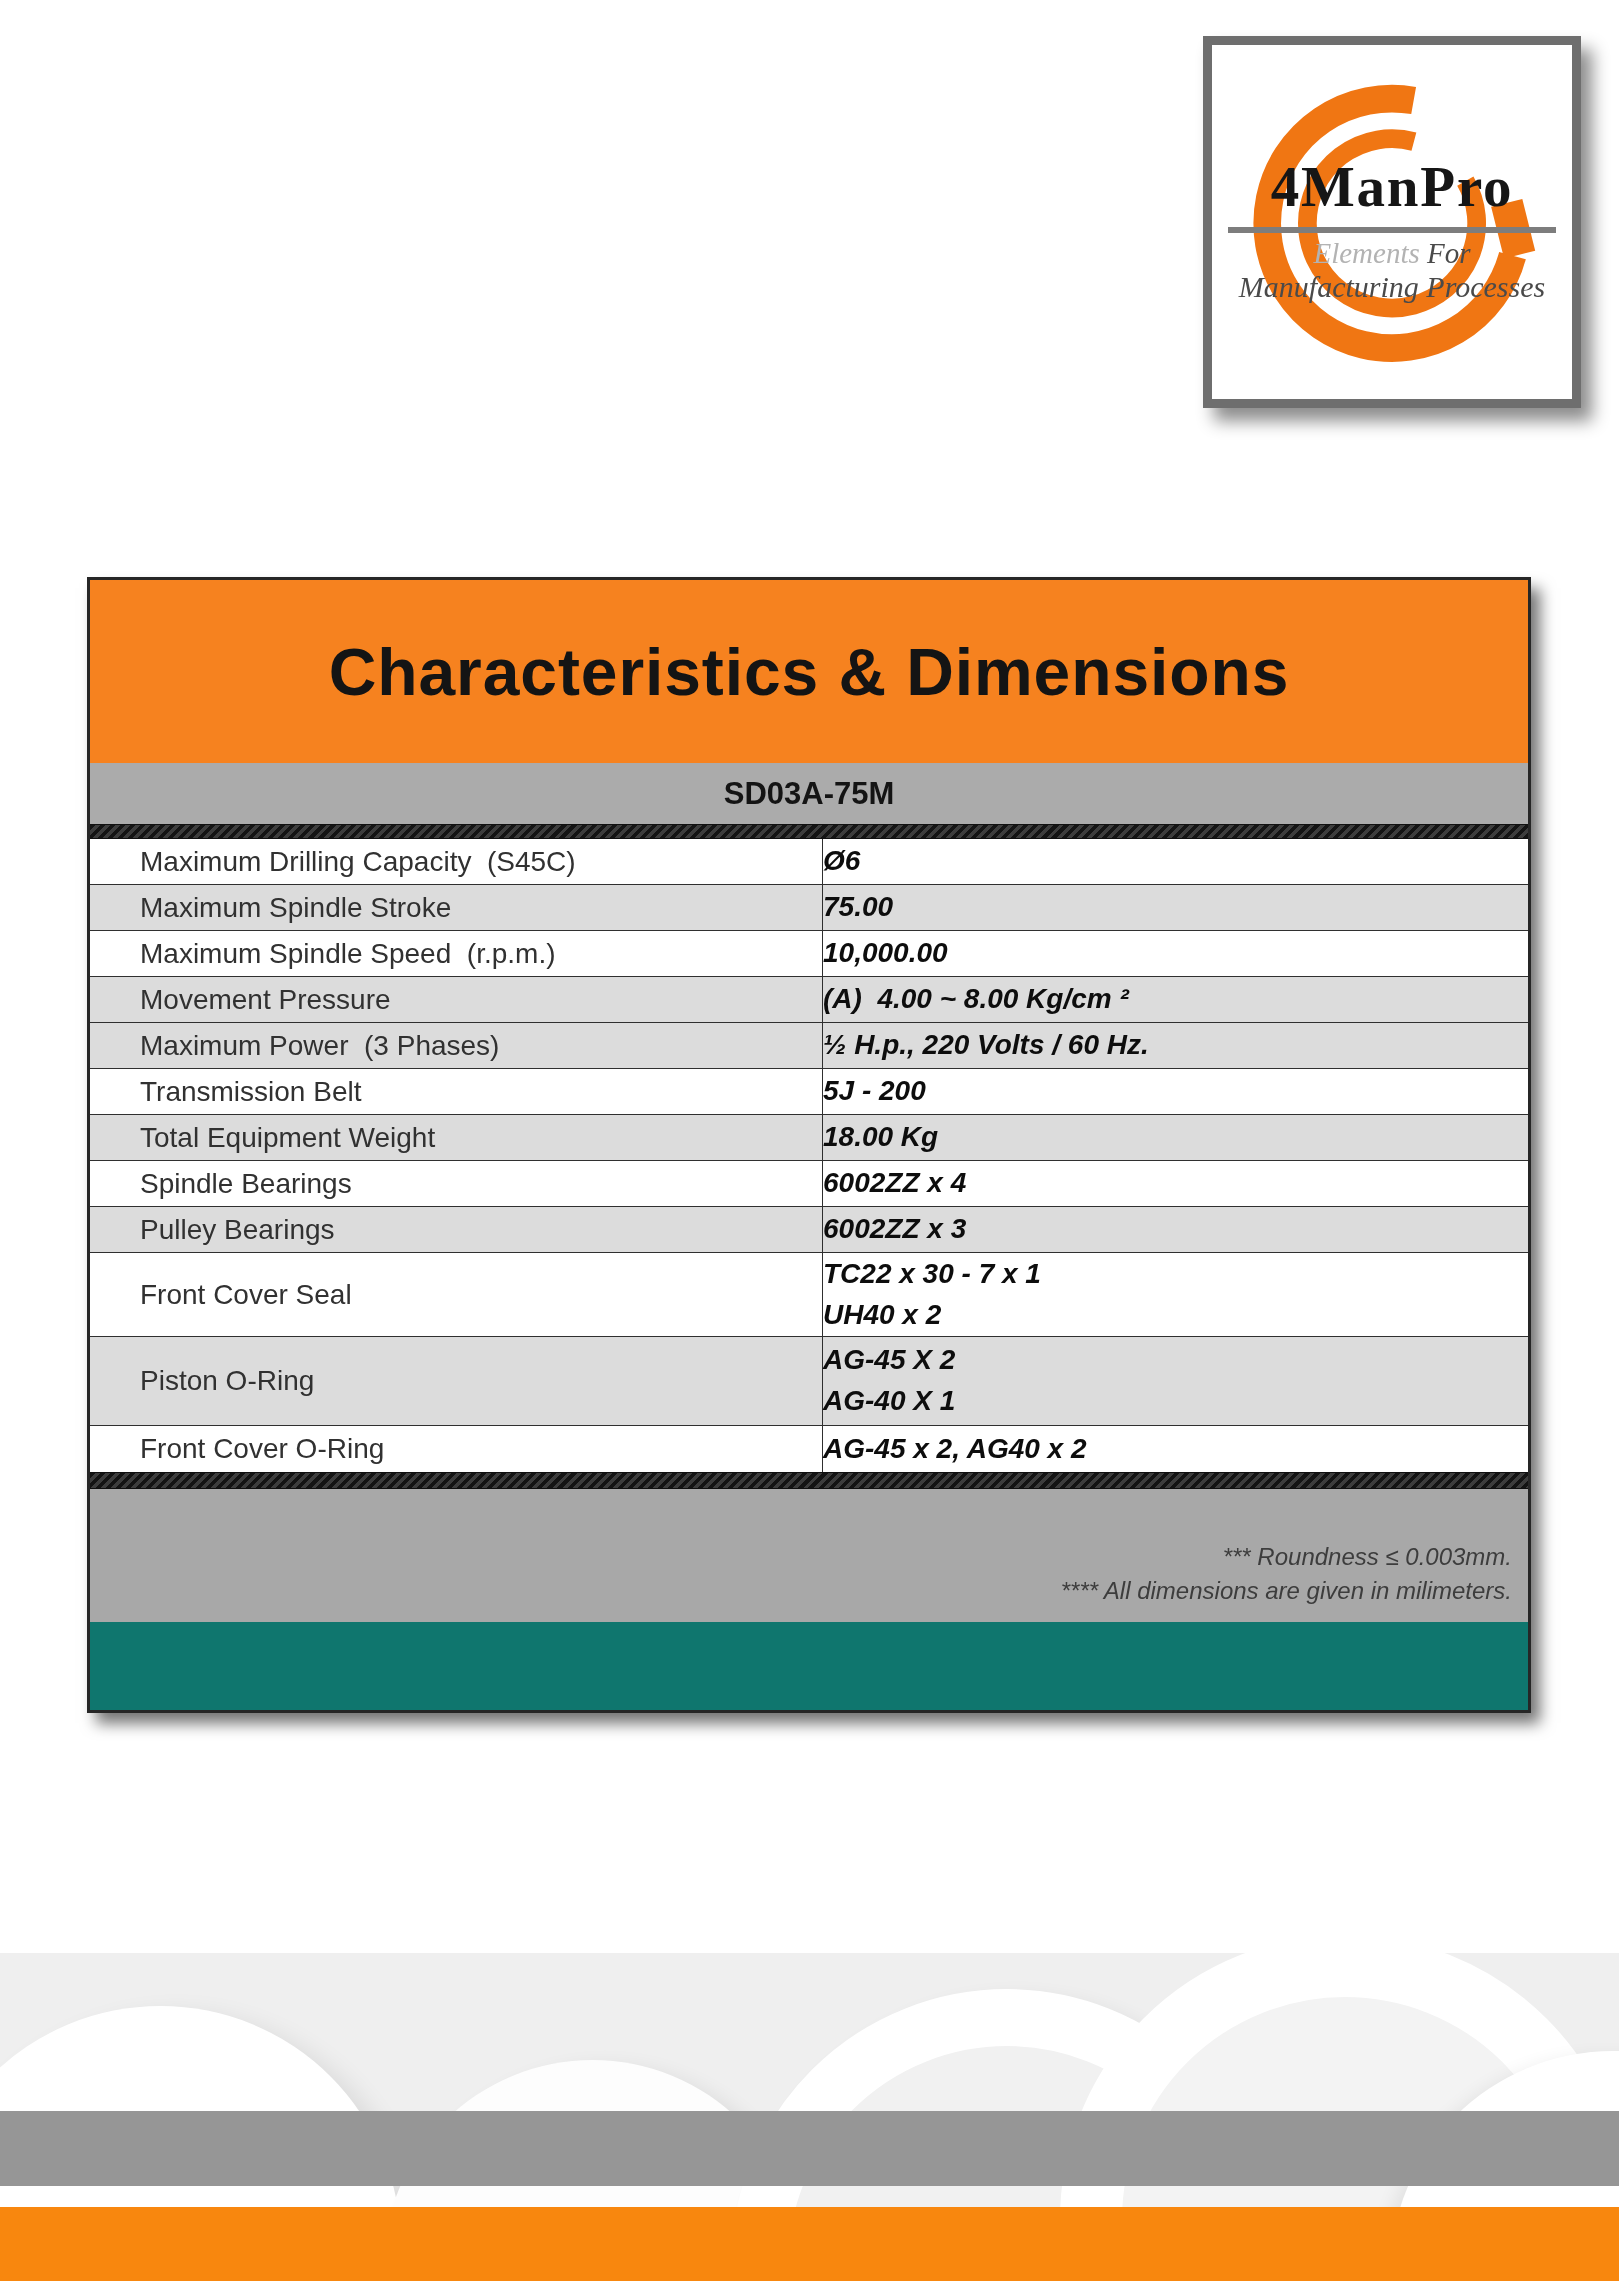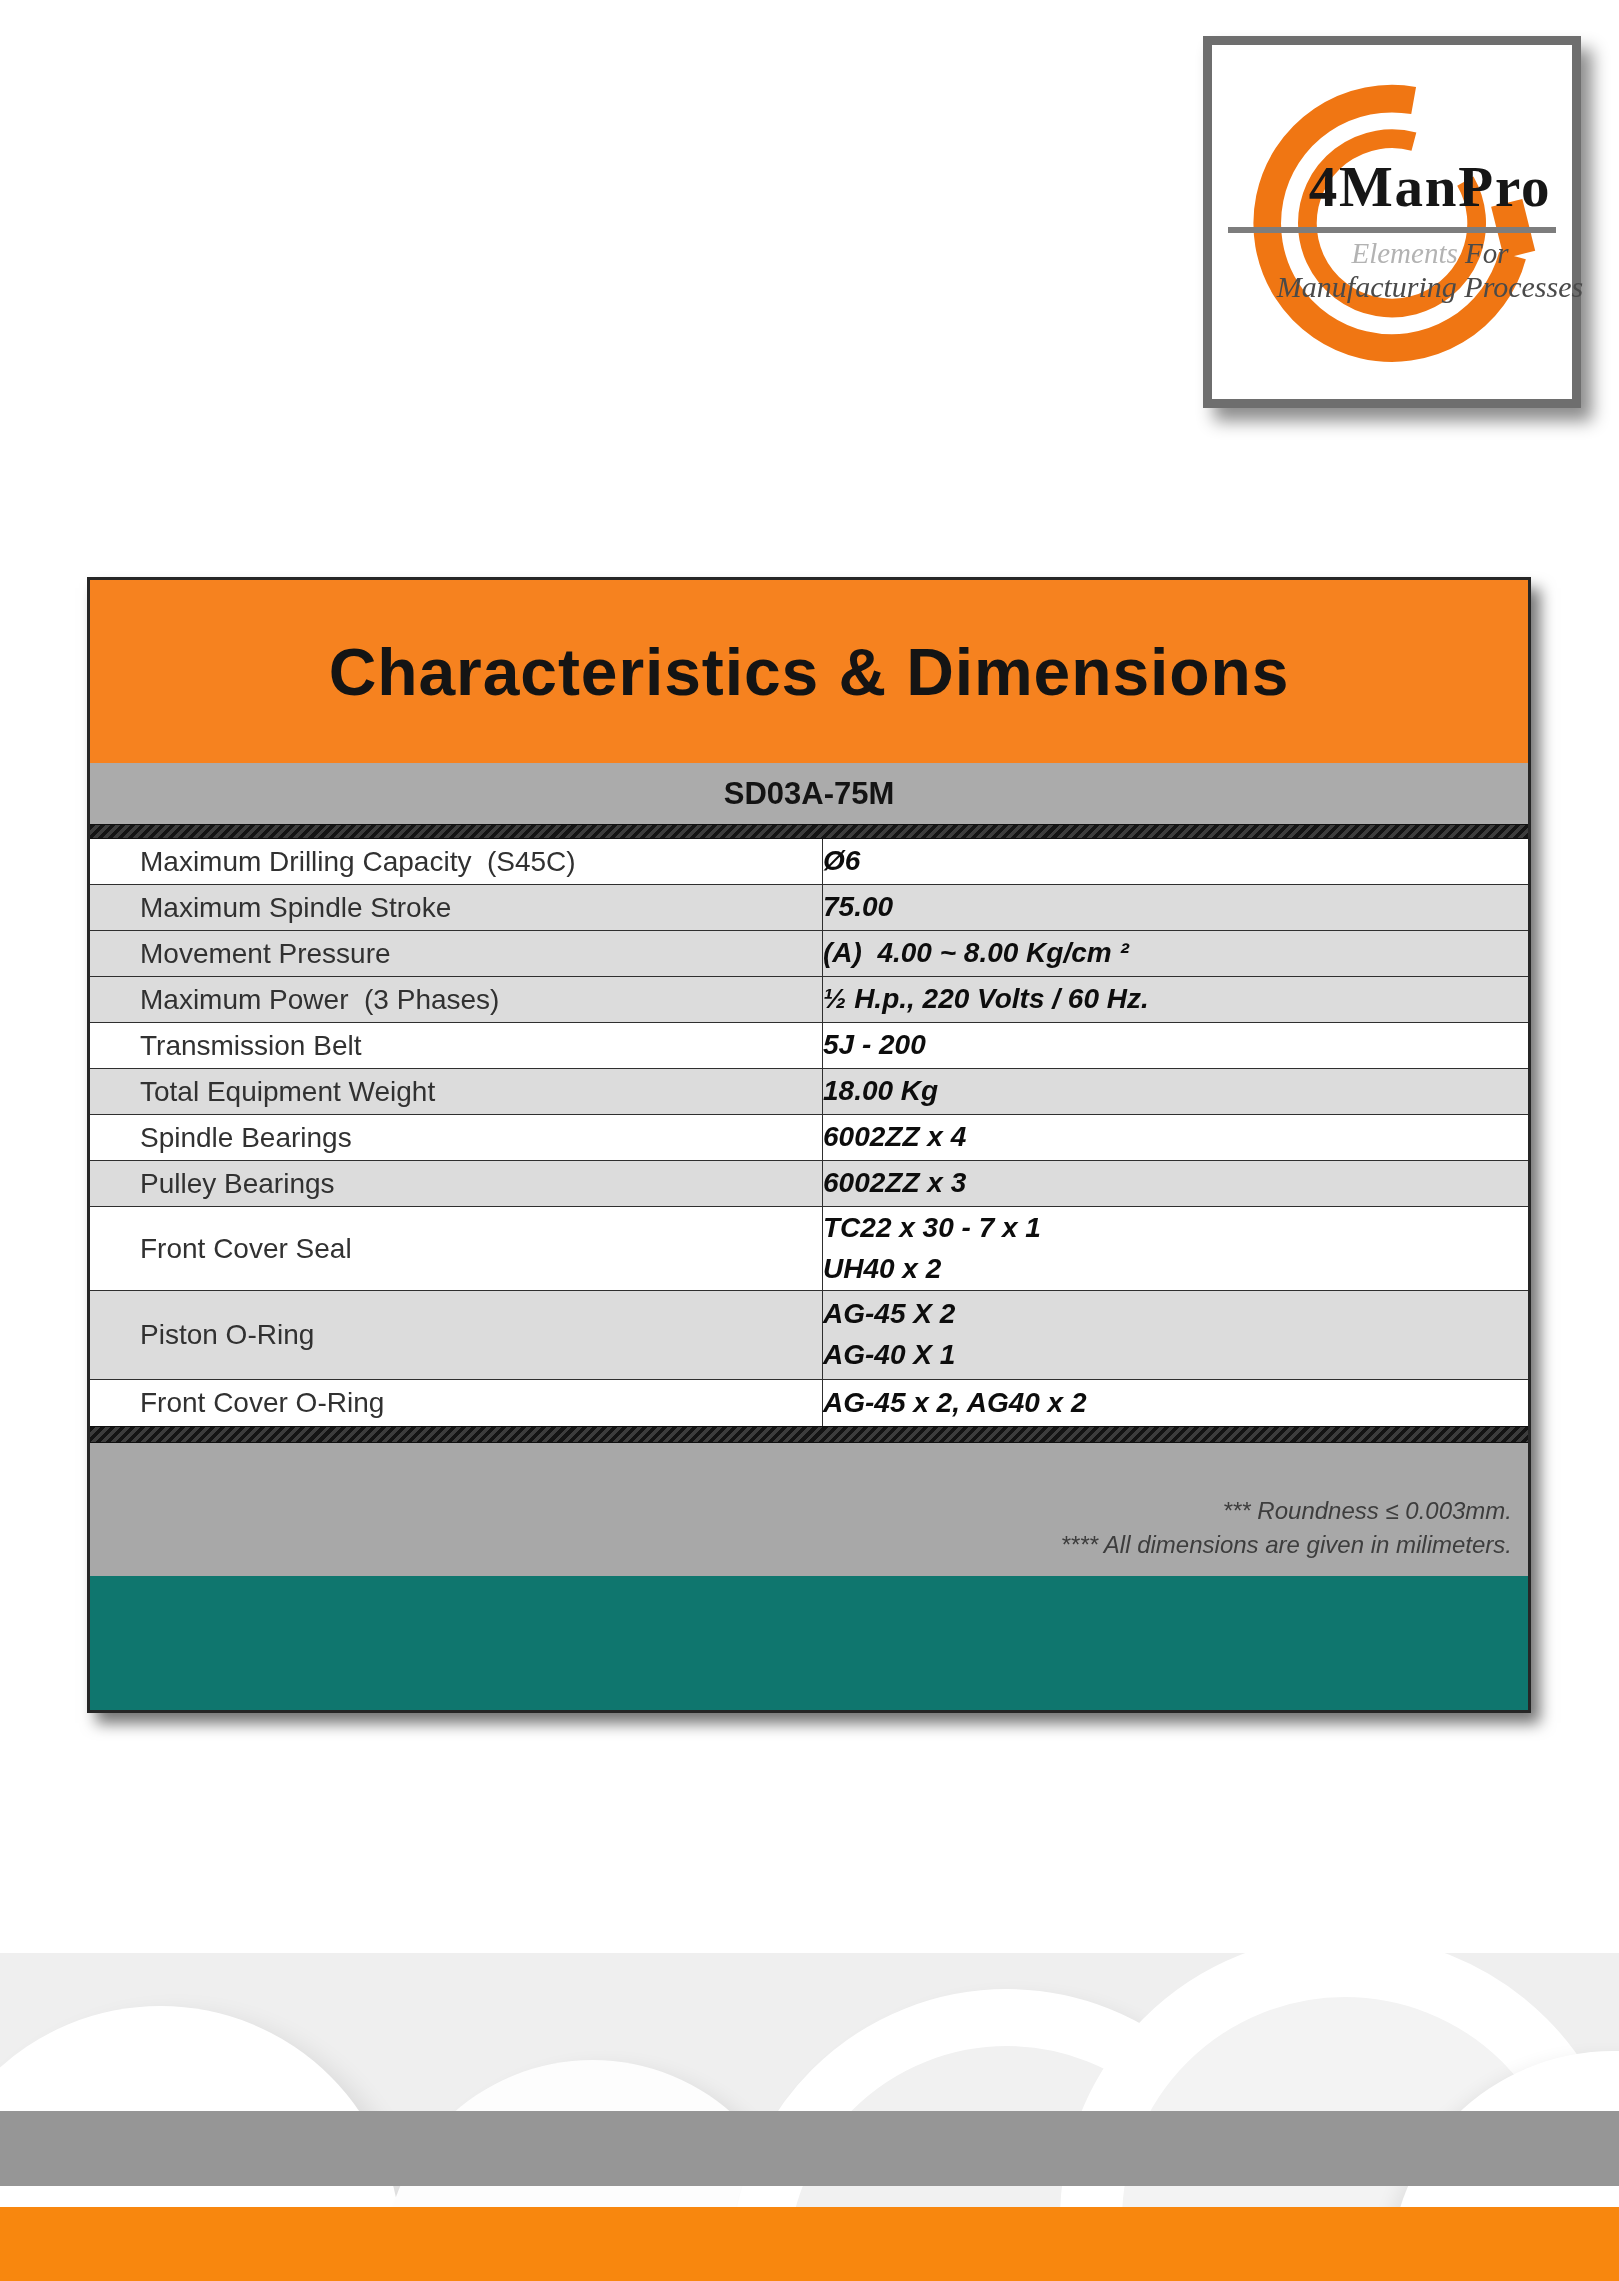--- a/index.html
+++ b/index.html
@@ -12,21 +12,21 @@
   }
 
   
   .logo-box {
     position:absolute; left:1203px; top:36px; width:378px; height:372px;
     background:#ffffff;
     border:9px solid var(--logo-border,#6e6e6e);
     box-shadow:10.7px 12.5px 16px rgba(0,0,0,0.45);
   }
   .logo-swoosh { position:absolute; left:0; top:0; width:360px; height:355px; }
-  .logo-text-layer { position:absolute; left:0; top:0; width:360px; height:355px;padding-left:38px; }
+  .logo-text-layer { position:absolute; left:0; top:0; width:360px; height:355px; }
   .logo-brand {
     position:absolute; top:109px; width:100%; text-align:center;
     font-family:"Liberation Serif", serif; font-weight:bold;
     font-size:57px; letter-spacing:1.8px; color:#161616;
   }
   .logo-rule {
     position:absolute; top:182px; left:16px; right:16px; height:6.2px;
     background:#7d7d7d;
   }
   .logo-tagline1 {
@@ -141,20 +141,24 @@
 
   <div class="rows" id="rows">
       <div class="t-row row-white" style="height: 46px;">
         <div class="lbl">Maximum Drilling Capacity  (S45C)</div>
         <div class="val"><span>Ø6</span></div>
       </div>
       <div class="t-row row-gray" style="height: 46px;">
         <div class="lbl">Maximum Spindle Stroke</div>
         <div class="val"><span>75.00</span></div>
       </div>
+      <div class="t-row row-white" style="height: 46px;">
+        <div class="lbl">Maximum Spindle Speed  (r.p.m.)</div>
+        <div class="val"><span>10,000.00</span></div>
+      </div>
       <div class="t-row row-gray" style="height: 46px;">
         <div class="lbl">Movement Pressure</div>
         <div class="val"><span>(A)  4.00 ~ 8.00 Kg/cm ²</span></div>
       </div>
       <div class="t-row row-gray" style="height: 46px;">
         <div class="lbl">Maximum Power  (3 Phases)</div>
         <div class="val"><span>½ H.p., 220 Volts / 60 Hz.</span></div>
       </div>
       <div class="t-row row-white" style="height: 46px;">
         <div class="lbl">Transmission Belt</div>

